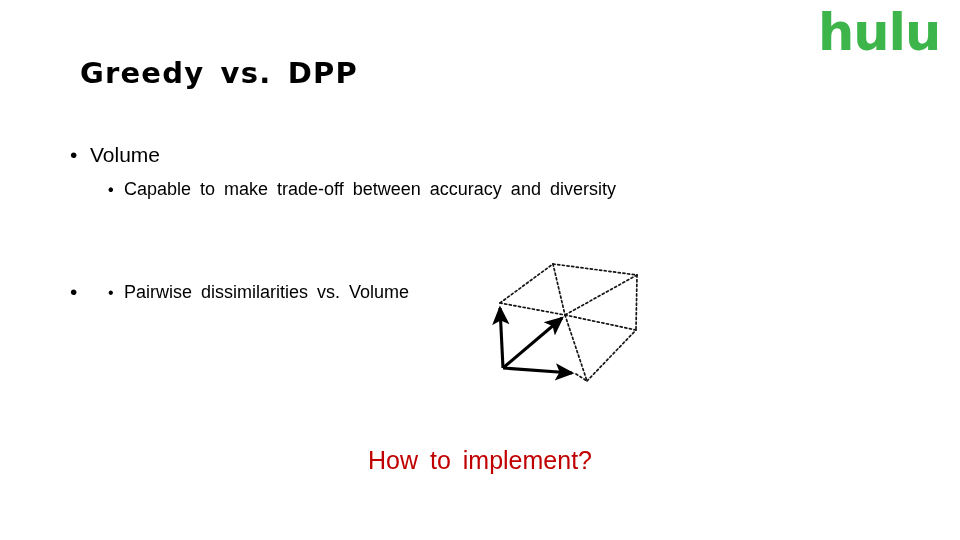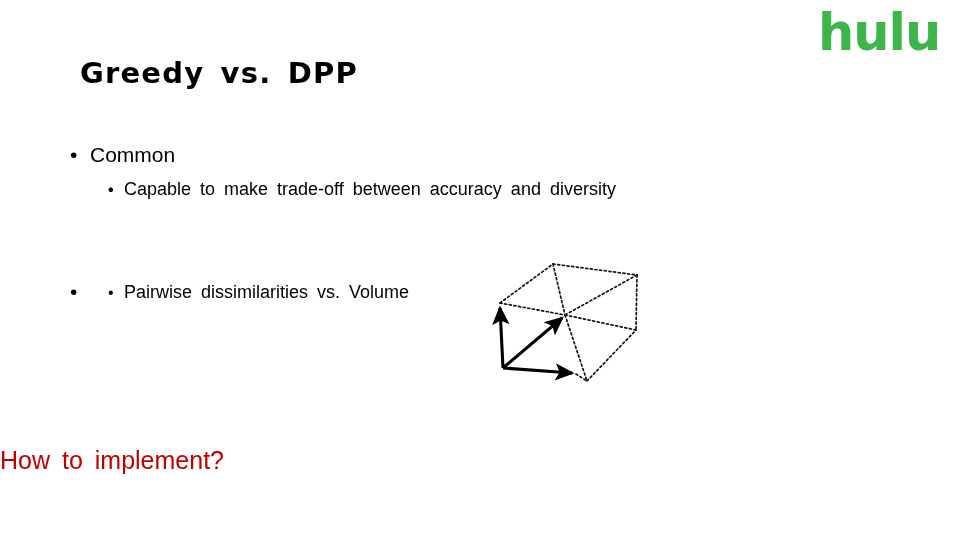--- a/index.html
+++ b/index.html
@@ -114,21 +114,21 @@
     width: 180px;
     height: 145px;
   }
 
   
   #closing-question {
     position: absolute;
     left: 0;
     top: 446px;
     width: 960px;
-    text-align: left;
+    text-align: center;
     font-size: 25px;
     word-spacing: 5px;
     color: #C00000;
     font-family: "Liberation Sans", sans-serif;
   }
 </style>
 </head>
 <body>
 
 <div id="slide">
@@ -137,21 +137,21 @@
     <span class="wordmark">hulu</span>
   </div>
 
   <div id="title">Greedy vs. DPP</div>
 
   <div id="body-content">
 
     <div class="group group-common">
       <div class="lvl1">
         <span class="bullet-dot">•</span>
-        <span>Common</span>
+        <span>Volume</span>
       </div>
       <div class="sub-wrap-common">
         <div class="lvl2">
           <span class="bullet-dot">•</span>
         </div>
         <div class="lvl2">
           <span class="bullet-dot">•</span>
           <span>Capable to make trade-off between accuracy and diversity</span>
         </div>
       </div>

